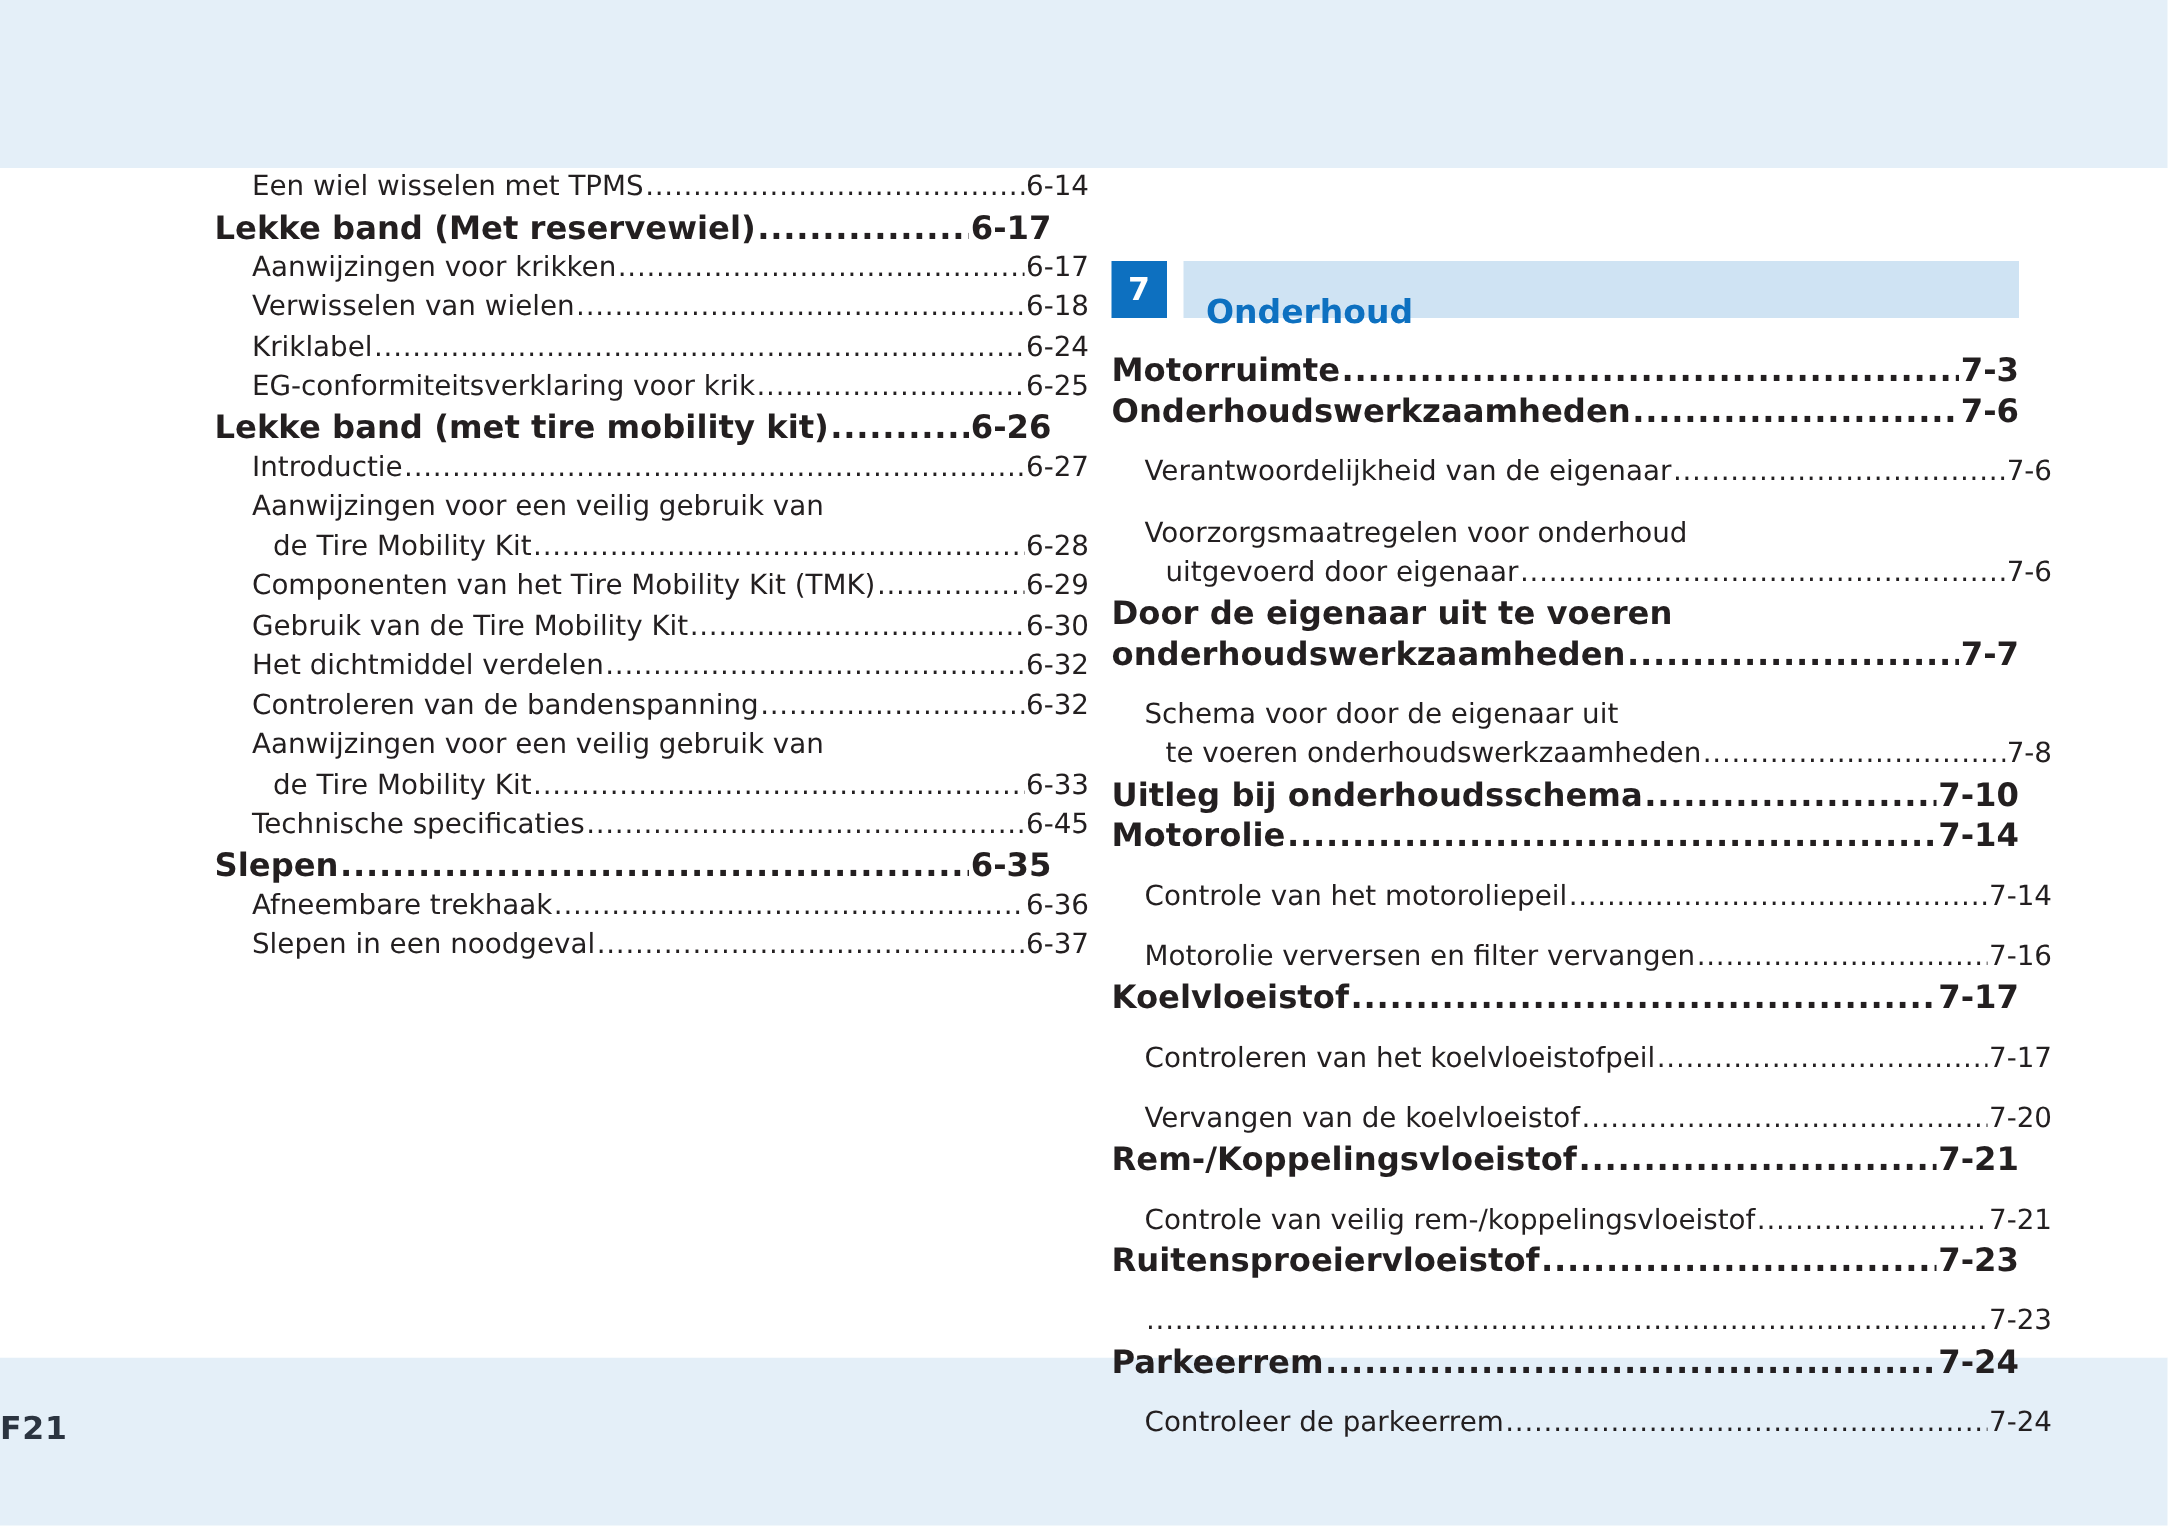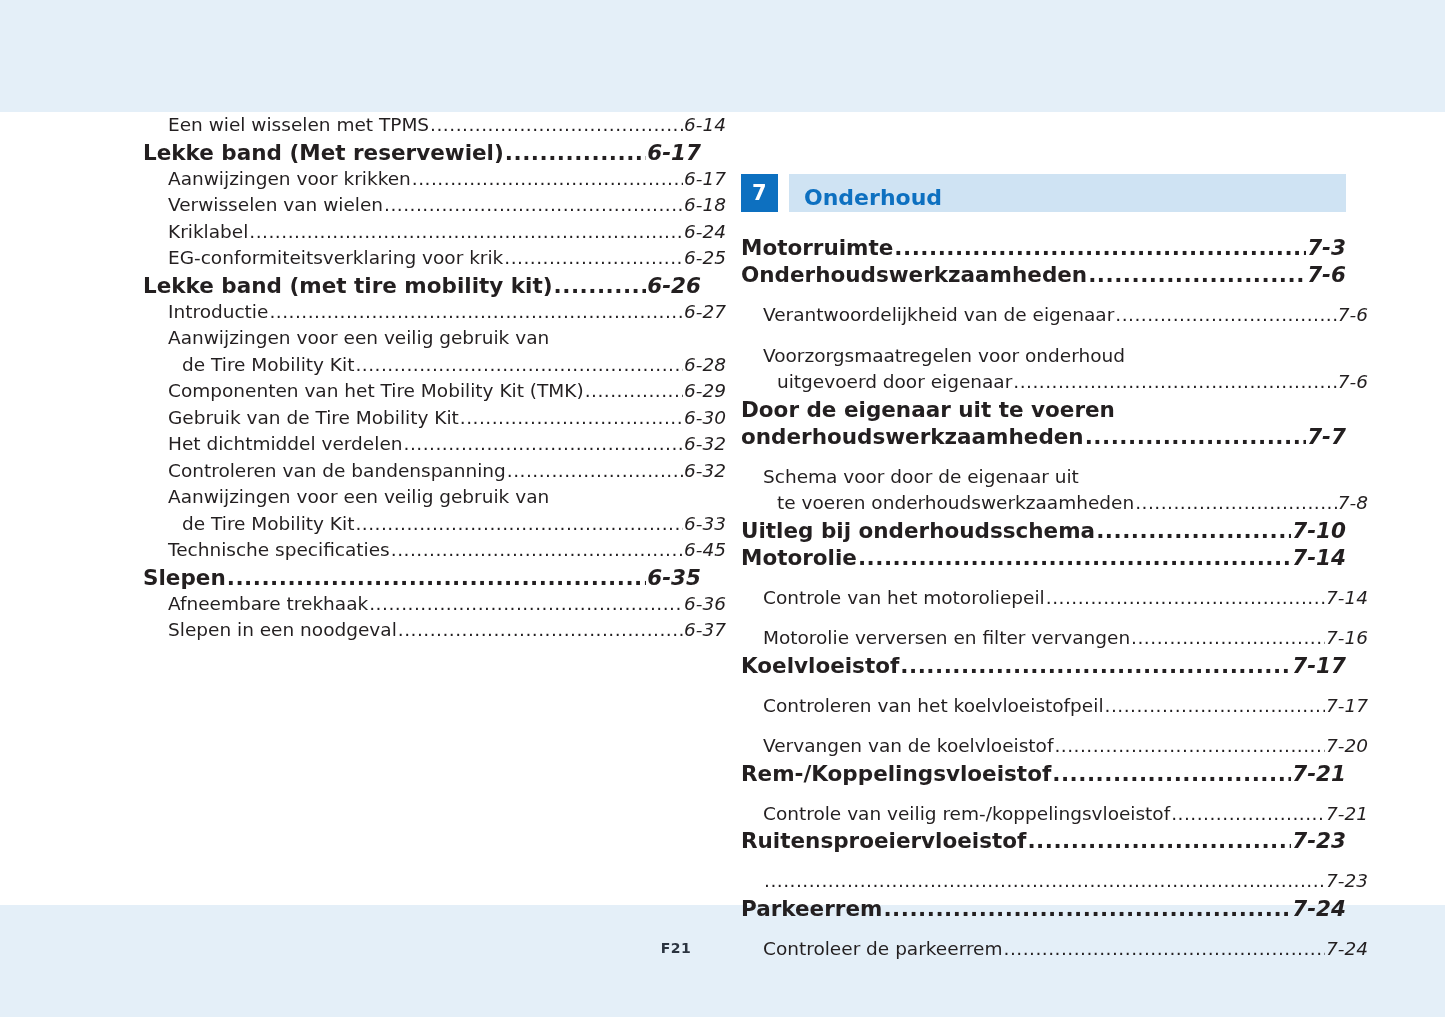--- a/index.html
+++ b/index.html
@@ -72,21 +72,21 @@
     position: absolute;
     left: 48px;
     top: 0;
     right: 0;
     height: 38px;
     background: #cfe3f3;
   }
   .chapter-title {
     position: absolute;
     left: 63px;
-    top: 5px;
+    top: 16px;
     height: 38px;
     line-height: 38px;
     font-size: 22px;
     font-weight: bold;
     color: #0d70c0;
     white-space: nowrap;
   }
 
   
   .toc {
@@ -112,21 +112,20 @@
     overflow: hidden;
     white-space: nowrap;
     color: #231f20;
     letter-spacing: 0.5px;
     margin: 0 1px;
   }
   .pg {
     flex: 0 0 auto;
     color: #231f20;
     text-align: right;
-    font-style: italic;
   }
   .nodots .dots { visibility: hidden; }
 
   
   .lv1 .line {
     font-size: 21.5px;
     line-height: 27px;
     font-weight: 600;
   }
   .lv1 { margin-left: 0px; }
@@ -144,24 +143,24 @@
   .col-right .lv2 { margin-left: 22px; margin-top: 14px; }
 
   .cont .line { }
 
   
   .footer-page {
     position: absolute;
     top: 940px;
     left: 0;
     width: 1445px;
-    text-align: center;
+    text-align: left;
     padding-right: 93px;
     box-sizing: border-box;
-    font-size: 14px;
+    font-size: 21px;
     font-weight: bold;
     color: #2b3440;
     letter-spacing: 0.5px;
   }
 </style>
 </head>
 <body>
 
 <div class="band band-top"></div>
 <div class="band band-bot"></div>

